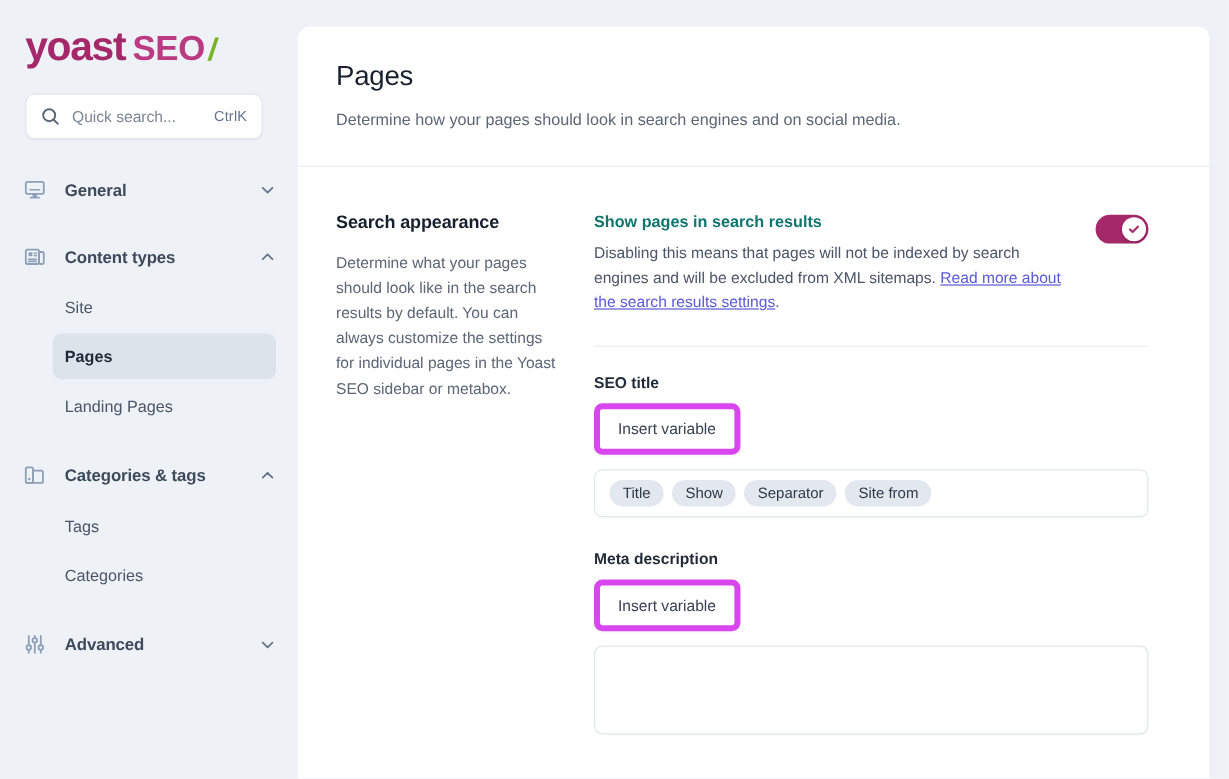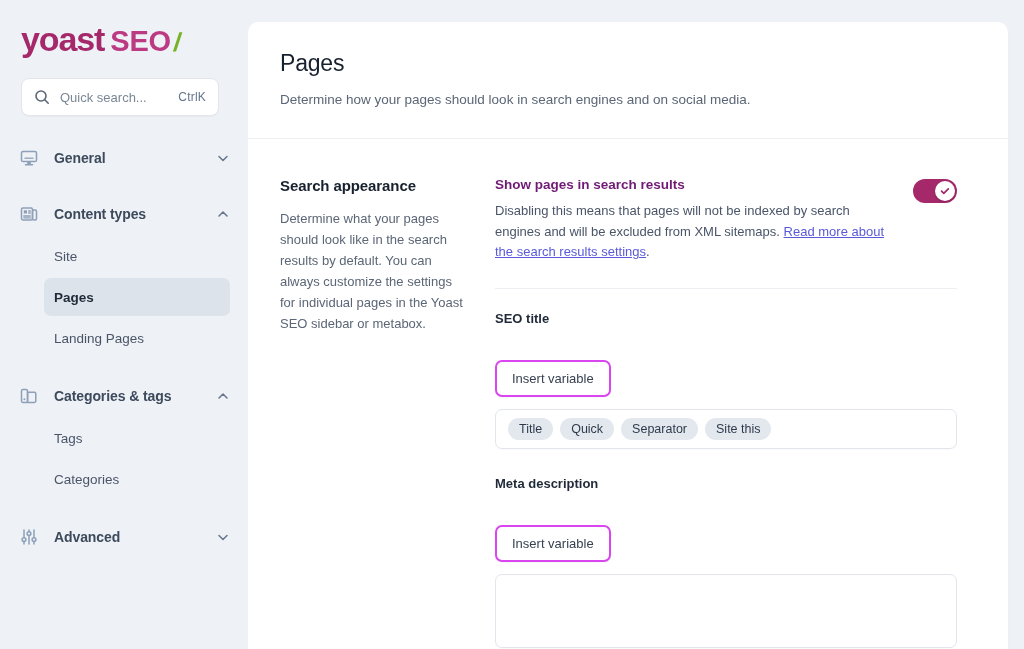--- a/index.html
+++ b/index.html
@@ -203,21 +203,21 @@
 
   .field-row {
     display: flex;
     align-items: flex-start;
   }
   .field-row-text { flex: 1 1 auto; padding-right: 24px; }
 
   .toggle-label {
     font-size: 13.5px;
     font-weight: bold;
-    color: #701a75;
+    color: #0f766e;
     margin-bottom: 9px;
   }
   .toggle-desc {
     font-size: 13px;
     color: #4a5568;
     line-height: 1.6;
   }
   .inline-link {
     color: #5a5ad8;
     text-decoration: underline;
@@ -257,29 +257,28 @@
   .field-label {
     font-size: 13px;
     font-weight: bold;
     color: #1f2937;
     margin-bottom: 10px;
   }
 
   .btn-insert {
     display: inline-block;
     background: #ffffff;
-    border: 2px solid #d946ef;
+    border: 5px solid #d946ef;
     border-radius: 7px;
     font-family: "Liberation Sans", sans-serif;
     font-size: 13px;
     color: #374151;
     padding: 9px 15px;
     cursor: pointer;
     box-shadow: 0 1px 1px rgba(16,24,40,0.03);
-    margin-top: 24px;
   }
 
   .replacevar-field {
     margin-top: 12px;
     border: 1px solid #e2e6ec;
     border-radius: 7px;
     background: #ffffff;
     min-height: 40px;
     display: flex;
     align-items: center;
@@ -468,23 +467,23 @@
             </div>
           </div>
 
           <div class="divider"></div>
 
           <div>
             <div class="field-label">SEO title</div>
             <button class="btn-insert">Insert variable</button>
             <div class="replacevar-field">
               <span class="pill">Title</span>
-              <span class="pill">Quick</span>
+              <span class="pill">Show</span>
               <span class="pill">Separator</span>
-              <span class="pill">Site this</span>
+              <span class="pill">Site from</span>
             </div>
           </div>
 
           <div class="block-gap"></div>
 
           <div>
             <div class="field-label">Meta description</div>
             <button class="btn-insert">Insert variable</button>
             <textarea class="textarea-field" placeholder="" style=""></textarea>
           </div>

